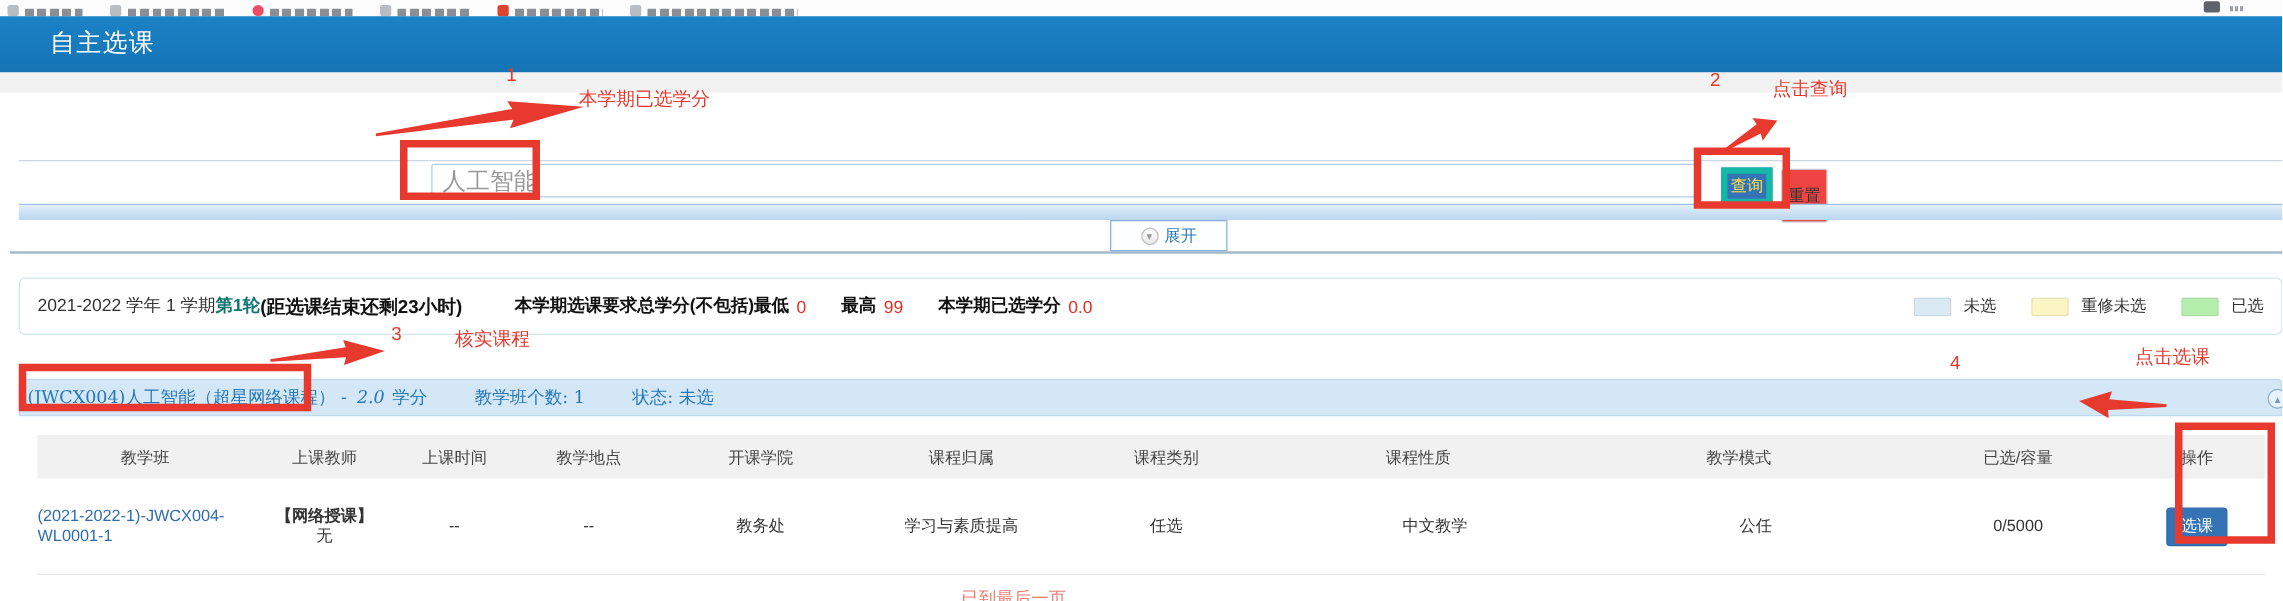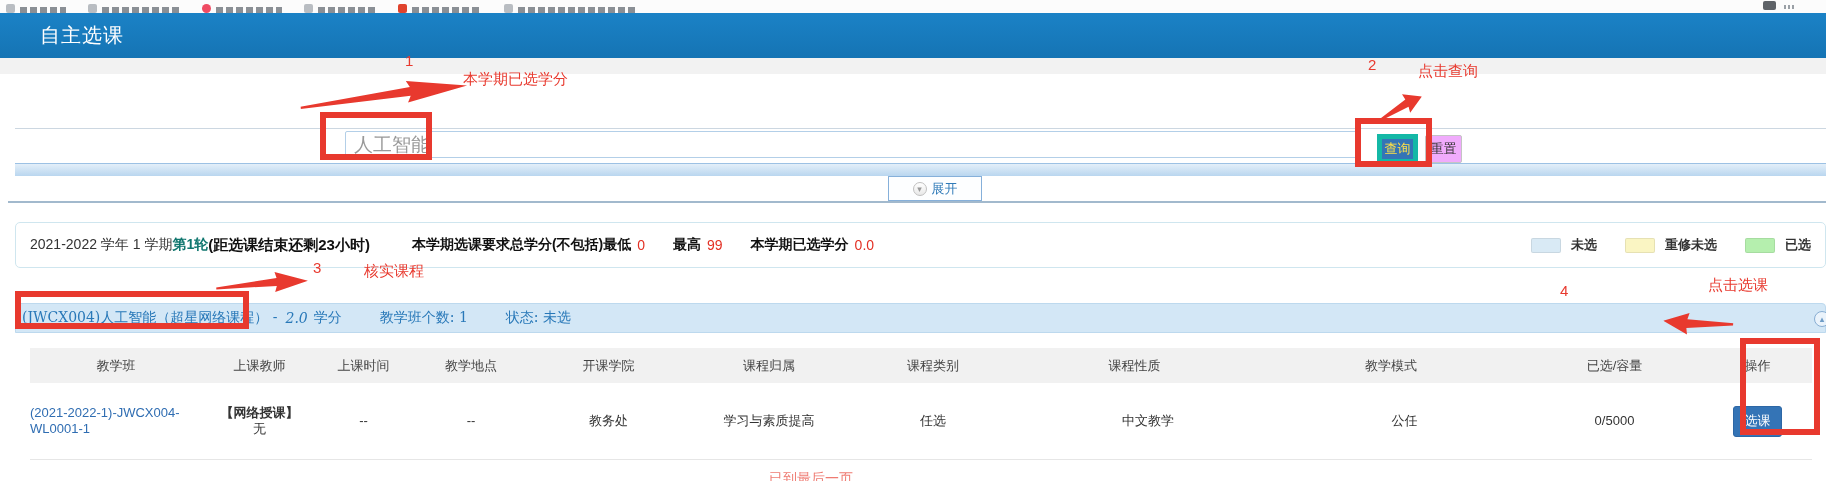--- a/index.html
+++ b/index.html
@@ -19,37 +19,37 @@
 
   
   .app-header { position:absolute; left:0; top:13px; width:1826px; height:45px; background:linear-gradient(#1b82c6,#1574b4); }
   .app-title { position:absolute; left:40px; top:0; line-height:45px; color:#fff; font-size:20px; letter-spacing:1px; }
   .gray-strip { position:absolute; left:0; top:58px; width:1826px; height:16px; background:#f2f2f2; }
 
   
   .panel-top-line { position:absolute; left:15px; top:128px; width:1811px; border-top:1px solid #ccd7e1; }
   .search-input { position:absolute; left:345px; top:131px; width:1013px; height:27px; border:1px solid #b3cfe8; border-radius:2px; padding:0 8px; font-size:19px; color:#999; background:#fff; outline:none; }
   .btn-query { position:absolute; left:1377px; top:134px; width:41px; height:30px; background:#3474b6; border:5px solid #14b8a6; color:#fde047; font-size:13px; cursor:pointer; }
-  .btn-reset { position:absolute; left:1425px; top:135px; width:37px; height:28px; background:#f0abfc; border:1px solid #c4c4c4; border-radius:2px; color:#333; font-size:13px; cursor:pointer; }
+  .btn-reset { position:absolute; left:1425px; top:135px; width:37px; height:43px; background:#ef4444; border:1px solid #c4c4c4; border-radius:2px; color:#333; font-size:13px; cursor:pointer; }
   .grad-bar { position:absolute; left:15px; top:163px; width:1811px; height:13px; background:linear-gradient(#e3eff9,#b9d6ef); border-top:1px solid #9cc1e4; }
   .expand-tab { position:absolute; left:888px; top:176px; width:94px; height:25px; background:#fdfeff; border:1px solid #86b0da; display:flex; align-items:center; justify-content:center; gap:5px; cursor:pointer; }
   .expand-label { color:#2f7ab8; font-size:13px; }
   .circle-chevron { width:14px; height:14px; border-radius:50%; border:1px solid #c0c0c0; background:linear-gradient(#fff,#e8e8e8); color:#999; font-size:9px; line-height:12px; text-align:center; }
   .section-line { position:absolute; left:8px; top:201px; width:1818px; border-top:2px solid #a2b9cd; }
 
   
   .sem-panel { position:absolute; left:15px; top:222px; width:1811px; height:46px; border:1px solid #cfe6ef; border-radius:5px; background:#fff; display:flex; align-items:center; padding:0 14px; }
   .sem-left { display:flex; align-items:center; white-space:nowrap; font-size:14px; color:#333; }
   .sem-term { color:#333; }
   .sem-round { color:#0f766e; font-weight:bold; }
   .sem-countdown { color:#111; font-weight:bold; font-size:15px; }
   .sem-bold { color:#111; font-weight:bold; margin-left:42px; }
   .sem-bold2 { color:#111; font-weight:bold; margin-left:28px; }
   .sem-red { color:#e33024; margin-left:6px; }
-  .legend { margin-left:auto; display:flex; align-items:center; gap:10px;font-weight:bold; }
+  .legend { margin-left:auto; display:flex; align-items:center; gap:10px; }
   .legend-swatch { width:30px; height:15px; border:1px solid rgba(0,0,0,0.08); border-radius:2px; }
   .legend-label { font-size:13px; color:#333; margin-right:18px; }
   .legend-label:last-child { margin-right:0; }
 
   
   .course-bar { position:absolute; left:15px; top:303px; width:1811px; height:30px; background:#d3e7f6; border:1px solid #bdd9ee; border-radius:4px 4px 0 0; display:flex; align-items:center; color:#2878b8; font-size:14px; font-family:"DejaVu Serif","Liberation Serif",serif; padding-left:6px; white-space:nowrap; }
   .course-credit { font-style:italic; margin:0 6px 0 8px; }
   .course-classes { margin-left:38px; }
   .course-status { margin-left:38px; }
   .collapse-circle { position:absolute; left:1814px; top:311px; width:16px; height:16px; border-radius:50%; border:1px solid #88aed3; color:#6f9cc6; font-size:9px; line-height:14px; text-align:center; background:#eaf3fb; cursor:pointer; }

